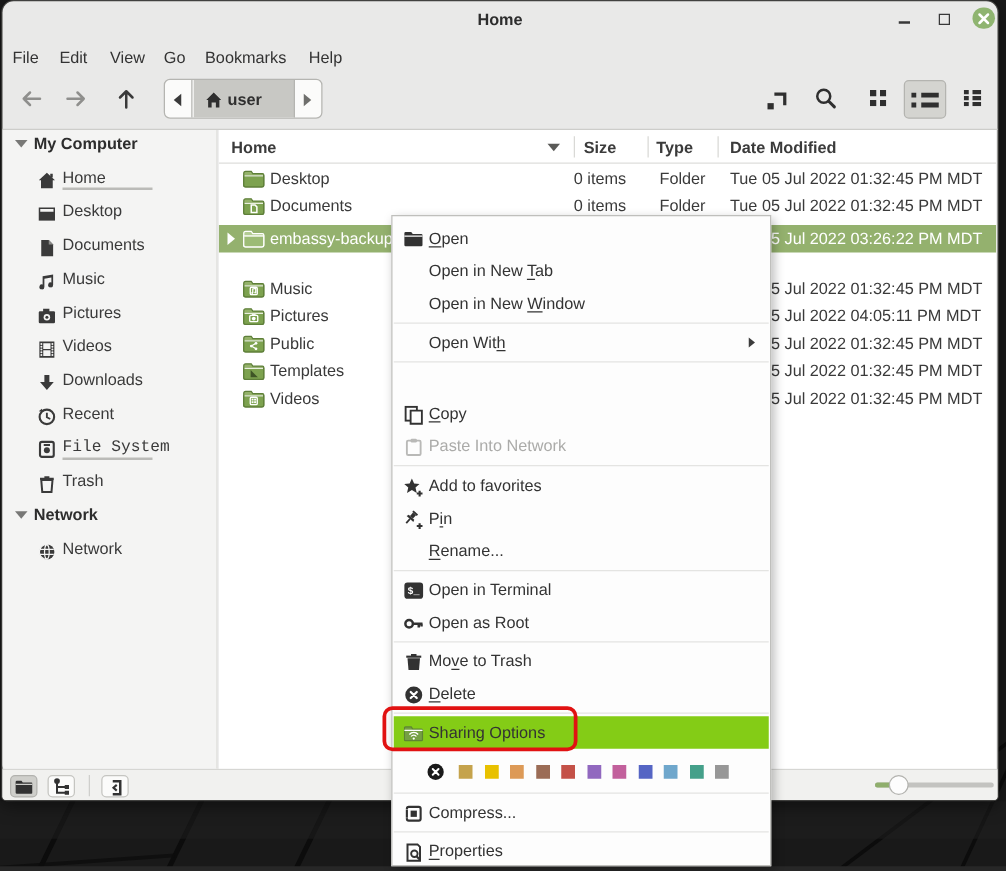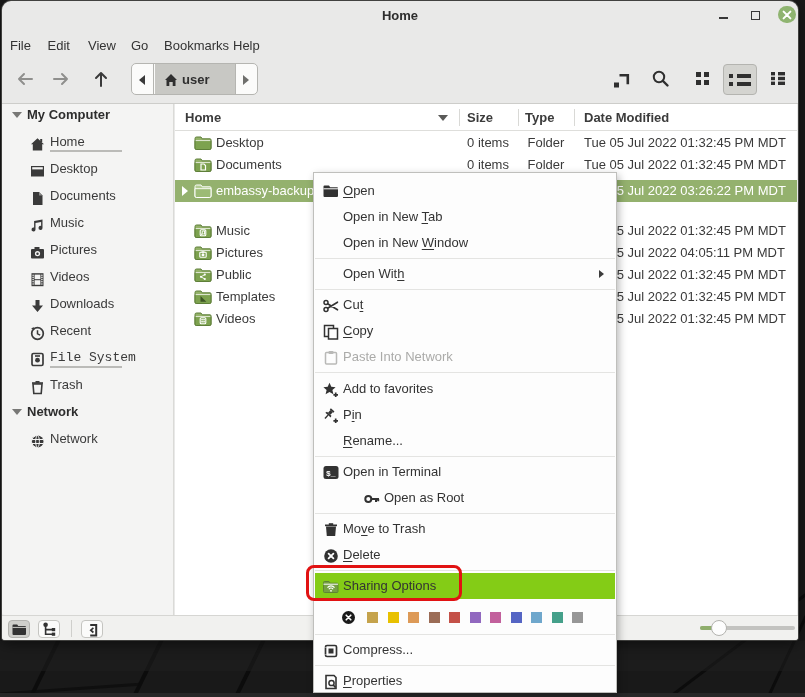--- a/index.html
+++ b/index.html
@@ -32,21 +32,21 @@
   #content { position:absolute; left:173px; top:103px; right:1px; bottom:25px; background:#fff; overflow:hidden; }
   
   #hdr { position:absolute; left:0; right:0; top:0; height:27px; background:#fff; border-bottom:1px solid #dededb; }
   .hsep { position:absolute; top:5px; height:17px; width:1px; background:#d9d9d6; }
   .hlbl { position:absolute; top:6px; font-weight:bold; color:#3b3b3b; }
   #sortarr { position:absolute; width:0; height:0; border-left:5px solid transparent; border-right:5px solid transparent; border-top:6px solid #5a5a58; top:11px; }
   
   .frow { position:absolute; left:0; right:0; height:22px; line-height:22px; color:#3a3a3a; }
   .frow.sel { background:#94b16e; color:#fff; }
   .fname { position:absolute; left:41px; top:0; }
-  .fsize { position:absolute; left:284px; width:58px; text-align:center; top:0; }
+  .fsize { position:absolute; left:284px; width:58px; text-align:left; top:0; }
   .ftype { position:absolute; left:343px; width:56px; text-align:center; top:0; }
   .fdate { position:absolute; left:409px; top:0; white-space:nowrap; }
   .fexp { position:absolute; left:7px; top:6px; width:0; height:0; border-top:5px solid transparent; border-bottom:5px solid transparent; border-left:6px solid #8b8b89; }
   .fexp.w { border-left-color:#fff; }
   .fico { position:absolute; left:19px; top:3px; }
   
   #status { position:absolute; left:0; right:0; bottom:0; height:25px; background:#f1f1ef; border-top:1px solid #d6d6d3; border-radius:0 0 3px 3px; }
   .sbtn { position:absolute; top:3.5px; width:22px; height:18px; border:1px solid #c5c5c1; border-radius:4px; background:#fbfbfa; }
   .sbtn.on { background:#cfcfcb; border-color:#b2b2ae; }
   
@@ -88,21 +88,21 @@
     <svg width="18" height="18">
         <path d="M5.6 5.6 L12.4 12.4 M12.4 5.6 L5.6 12.4" stroke="#fff" stroke-width="2" stroke-linecap="round"></path>
       </svg>
   </div>
 
   <div class="mb" style="left:8px;">File</div>
   <div class="mb" style="left:45.5px;">Edit</div>
   <div class="mb" style="left:86px;">View</div>
   <div class="mb" style="left:129px;">Go</div>
   <div class="mb" style="left:162px;">Bookmarks</div>
-  <div class="mb" style="left:231px;">Help</div>
+  <div class="mb" style="left:245px;">Help</div>
 
   <div class="abs" style="left:14px;top:69px;">
     <svg width="18" height="18">
         <path d="M16 9 H3 M8 4 L3 9 L8 14" stroke="#8f8f8d" stroke-width="2" fill="none" stroke-linejoin="round" stroke-linecap="round"></path>
       </svg>
   </div>
   <div class="abs" style="left:50px;top:69px;">
     <svg width="18" height="18">
         <path d="M2 9 H15 M10 4 L15 9 L10 14" stroke="#8f8f8d" stroke-width="2" fill="none" stroke-linejoin="round" stroke-linecap="round"></path>
       </svg>
@@ -432,28 +432,20 @@
     </div>
 <div class="mi" style="top:56.599999999999994px;">
       <div class="t">Open in New <u>W</u>indow</div>
     </div>
 <div class="msep" style="top:84.69999999999999px;"></div>
 <div class="mi" style="top:87.89999999999998px;">
       <div class="t">Open Wit<u>h</u></div>
       <div class="subarr"></div>
     </div>
 <div class="msep" style="top:116.0px;"></div>
-<div class="mi" style="top:119.19999999999999px;">
-      <div class="ic"><svg width="16" height="16">
-          <circle cx="3" cy="4.6" r="2" stroke="#323232" stroke-width="1.5" fill="none"></circle>
-          <circle cx="3" cy="11.4" r="2" stroke="#323232" stroke-width="1.5" fill="none"></circle>
-          <path d="M4.6 5.8 L14.5 11.8 M4.6 10.2 L14.5 4.2" stroke="#323232" stroke-width="1.6" stroke-linecap="round"></path>
-        </svg></div>
-      <div class="t">Cu<u>t</u></div>
-    </div>
 <div class="mi" style="top:145.2px;">
       <div class="ic"><svg width="16" height="16">
           <rect x="1.5" y="1.5" width="9" height="11" fill="none" stroke="#323232" stroke-width="1.5"></rect>
           <path d="M5.5 4.5 H14.5 V15 H5.5 Z" fill="#fdfdfd" stroke="#323232" stroke-width="1.5"></path>
         </svg></div>
       <div class="t"><u>C</u>opy</div>
     </div>
 <div class="mi dis" style="top:171.2px;">
       <div class="ic"><svg width="16" height="16">
           <rect x="2.5" y="2.5" width="11" height="11.5" rx="1" fill="none" stroke="#b9b9b7" stroke-width="1.5"></rect>
@@ -485,21 +477,21 @@
       <div class="t"><u>R</u>ename...</div>
     </div>
 <div class="msep" style="top:282.6px;"></div>
 <div class="mi" style="top:285.8px;">
       <div class="ic"><svg width="16" height="16">
           <rect x="0.5" y="1" width="15" height="13" rx="2.5" fill="#323232"></rect>
           <text x="3" y="10.5" font-family="Liberation Mono, monospace" font-size="8" fill="#fff" font-weight="bold">$_</text>
         </svg></div>
       <div class="t">Open in Terminal</div>
     </div>
-<div class="mi" style="top:311.8px;margin-left:41px;">
+<div class="mi" style="top:311.8px;">
       <div class="ic"><svg width="16" height="16">
           <circle cx="4.3" cy="8" r="3" stroke="#323232" stroke-width="2" fill="none"></circle>
           <path d="M7.3 8 H15 M12 8 V11 M14.2 8 V10.2" stroke="#323232" stroke-width="2"></path>
         </svg></div>
       <div class="t">Open as Root</div>
     </div>
 <div class="msep" style="top:339.9px;"></div>
 <div class="mi" style="top:343.1px;">
       <div class="ic"><svg width="16" height="16">
           <path d="M3 4.5 H13 L12.2 14 H3.8 Z" fill="#323232"></path>

